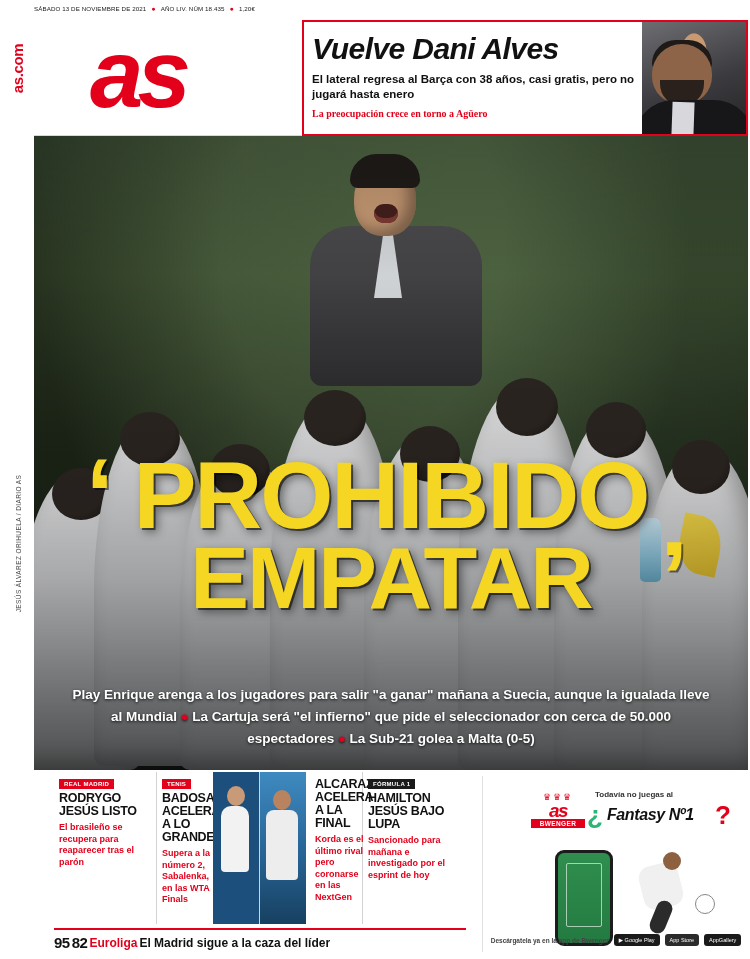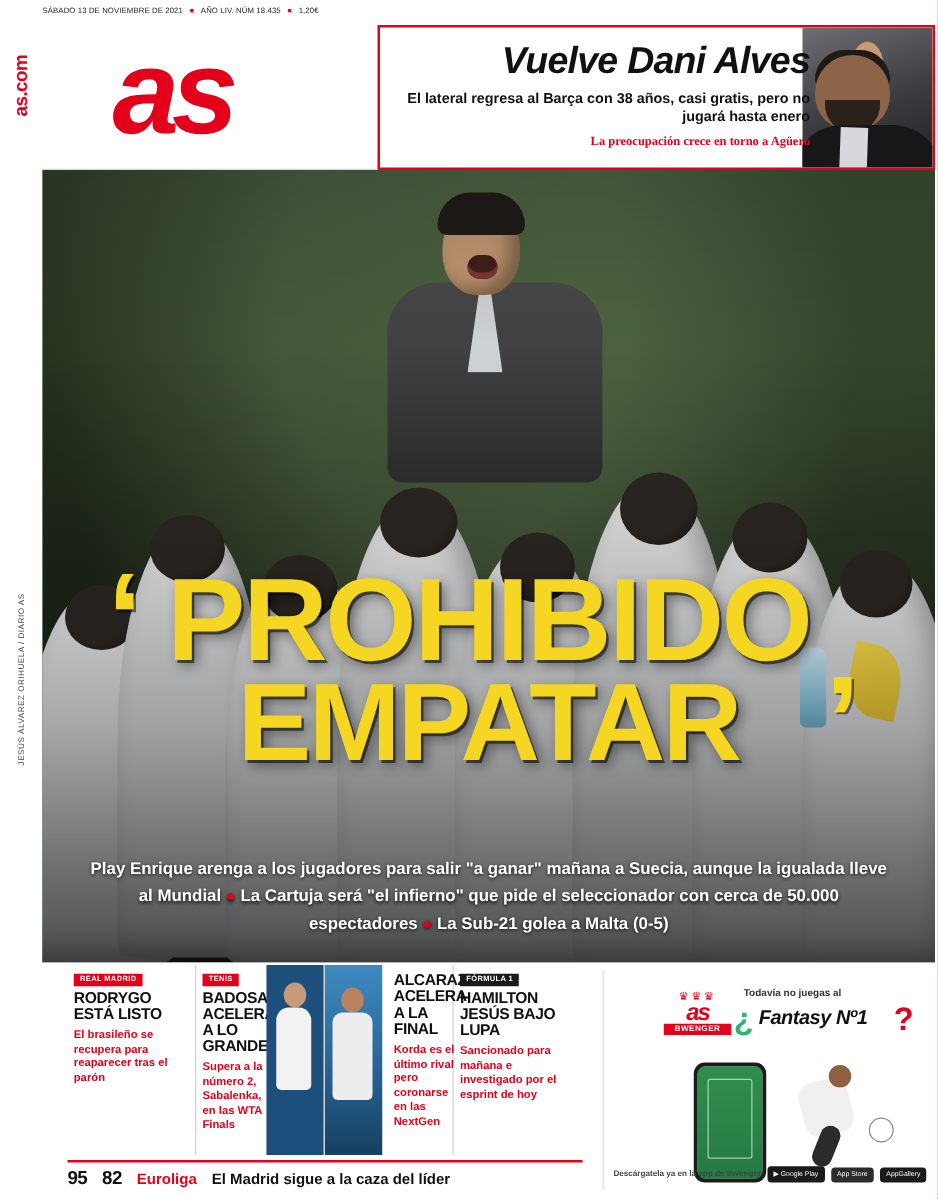--- a/index.html
+++ b/index.html
@@ -132,21 +132,21 @@
     position: absolute;
     left: 30px; top: 80px;
     width: 22px; height: 34px;
     background: #d8d8dc;
     transform: rotate(2deg);
   }
   .topstory-text {
     position: absolute;
     left: 8px; top: 4px;
     width: 336px;
-    text-align: right;
+    text-align: left;
   }
   .ts-title {
     font-size: 30px;
     font-weight: bold;
     font-style: italic;
     color: #111111;
     letter-spacing: -0.6px;
     line-height: 34px;
     margin-top: 6px;
   }
@@ -410,21 +410,21 @@
   }
 
   
   .euro {
     position: absolute;
     left: 20px; top: 158px;
     width: 412px; height: 24px;
     border-top: 2px solid #e3001b;
     display: flex;
     align-items: center;
-    gap: 12px;
+    gap: 2px;
     padding-top: 3px;
   }
   .score {
     font-size: 15px;
     font-weight: bold;
     color: #111111;
     letter-spacing: -0.5px;
   }
   .euro-name {
     font-size: 12px;
@@ -643,21 +643,21 @@
     <span class="bullet">●</span>
     <span>La Sub-21 golea a Malta (0-5)</span>
   </div>
 
   <div class="bottom">
 
     <div class="cols">
 
       <div class="col">
         <span class="tag">REAL MADRID</span>
-        <div class="col-title">RODRYGO ESTÁ LISTO</div>
+        <div class="col-title">RODRYGO JESÚS LISTO</div>
         <div class="col-body">El brasileño se recupera para reaparecer tras el parón</div>
       </div>
 
       <div class="col">
         <div class="col-photo">
           <div class="ph-tennis-a"></div>
         </div>
         <span class="tag">TENIS</span>
         <div class="col-title" style="width:56px;">BADOSA ACELERA A LO GRANDE</div>
         <div class="col-body" style="width:56px;">Supera a la número 2, Sabalenka, en las WTA Finals</div>

